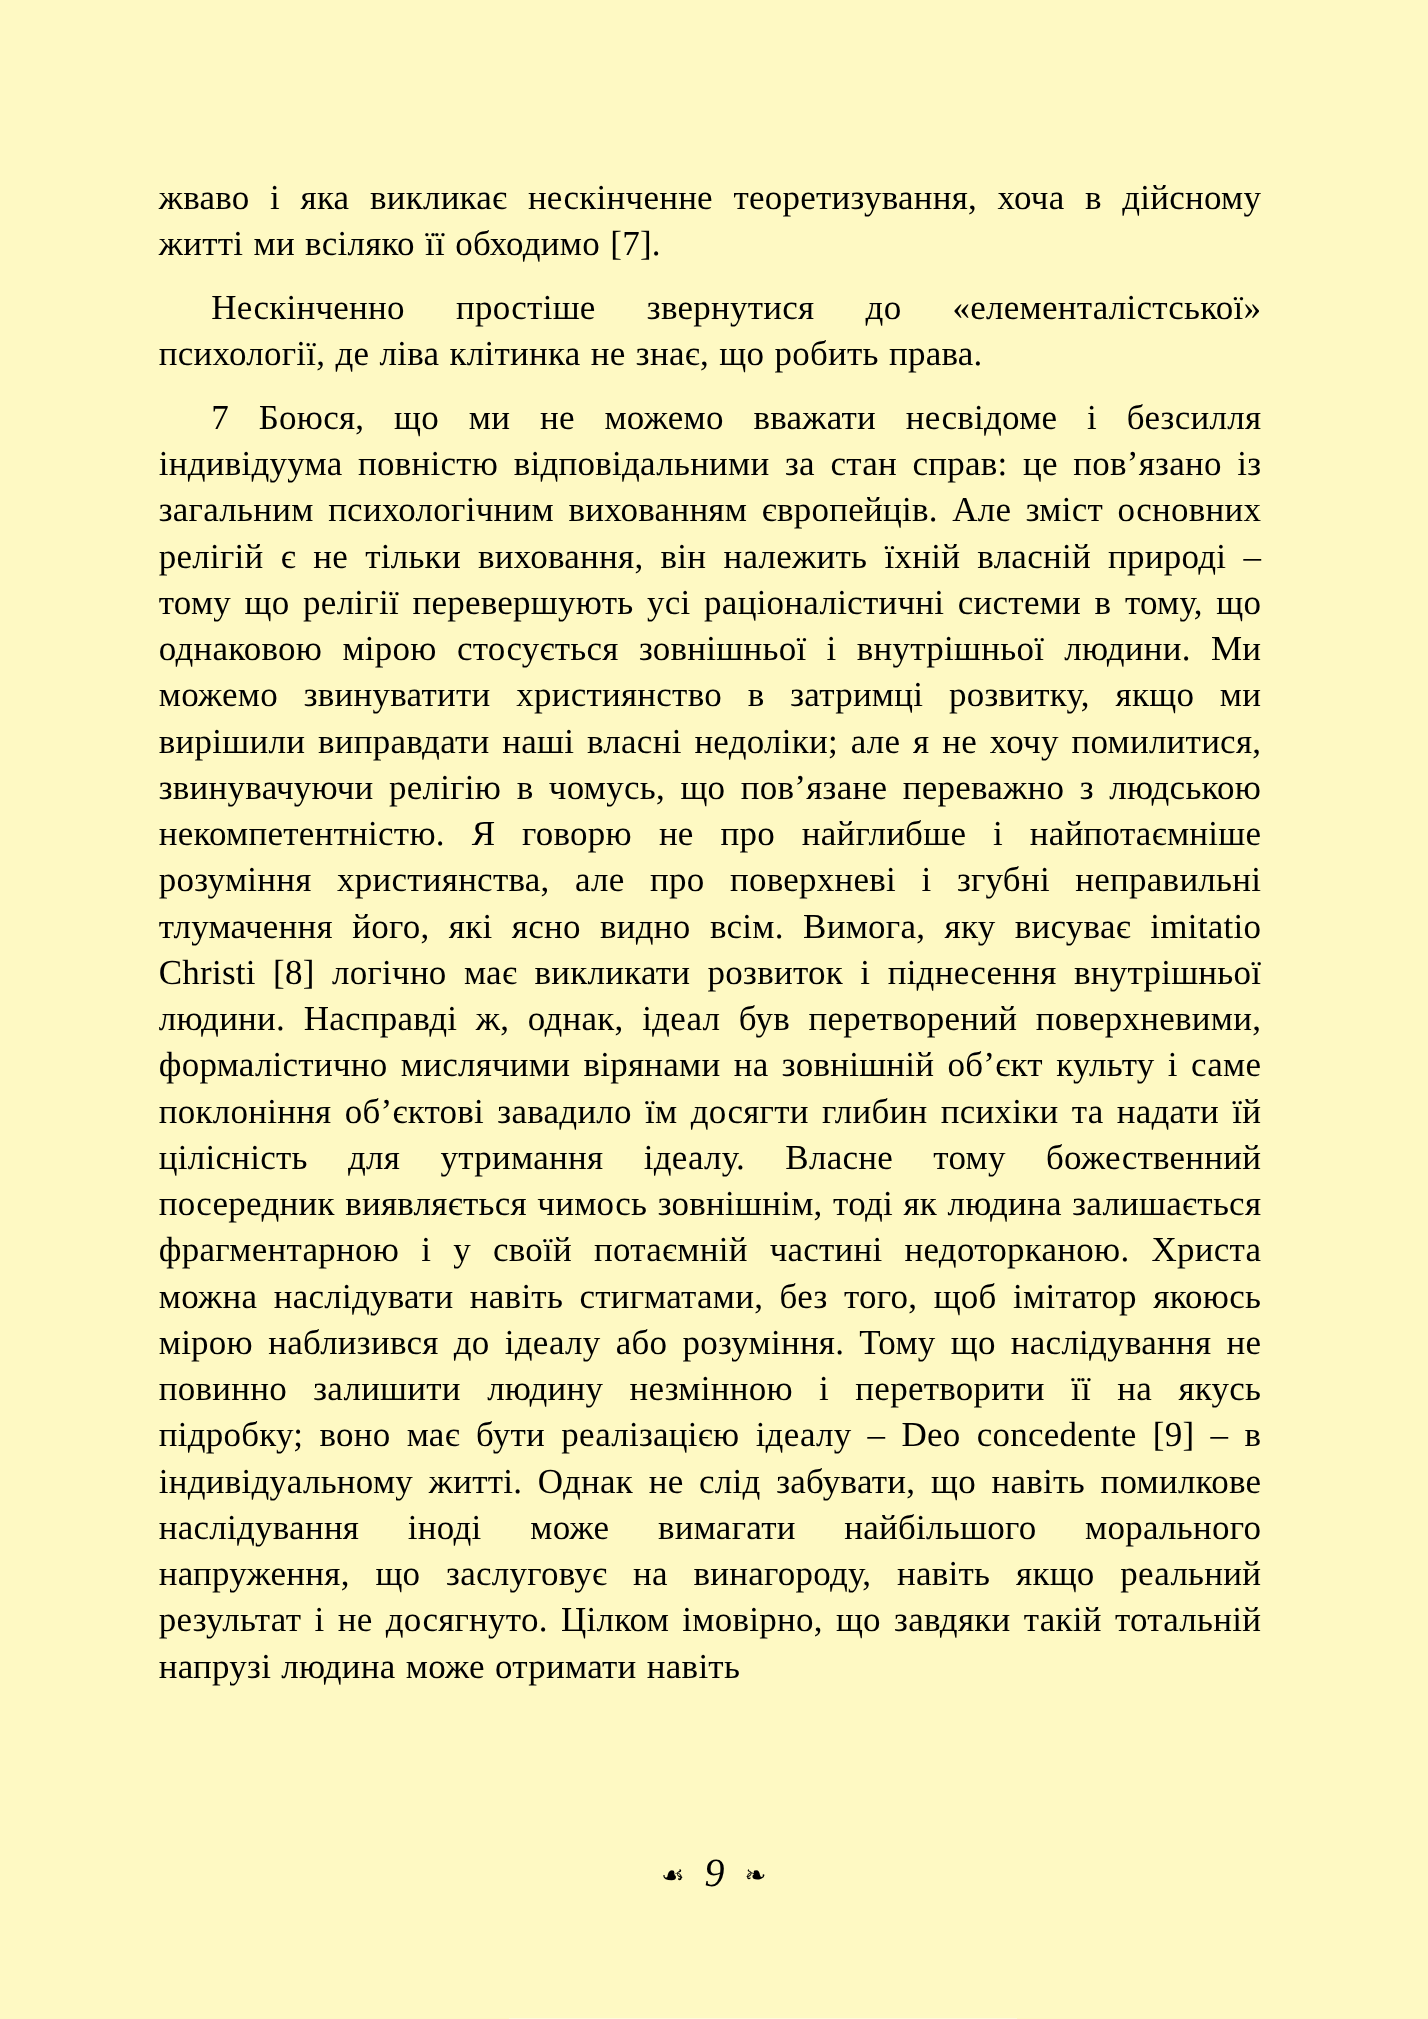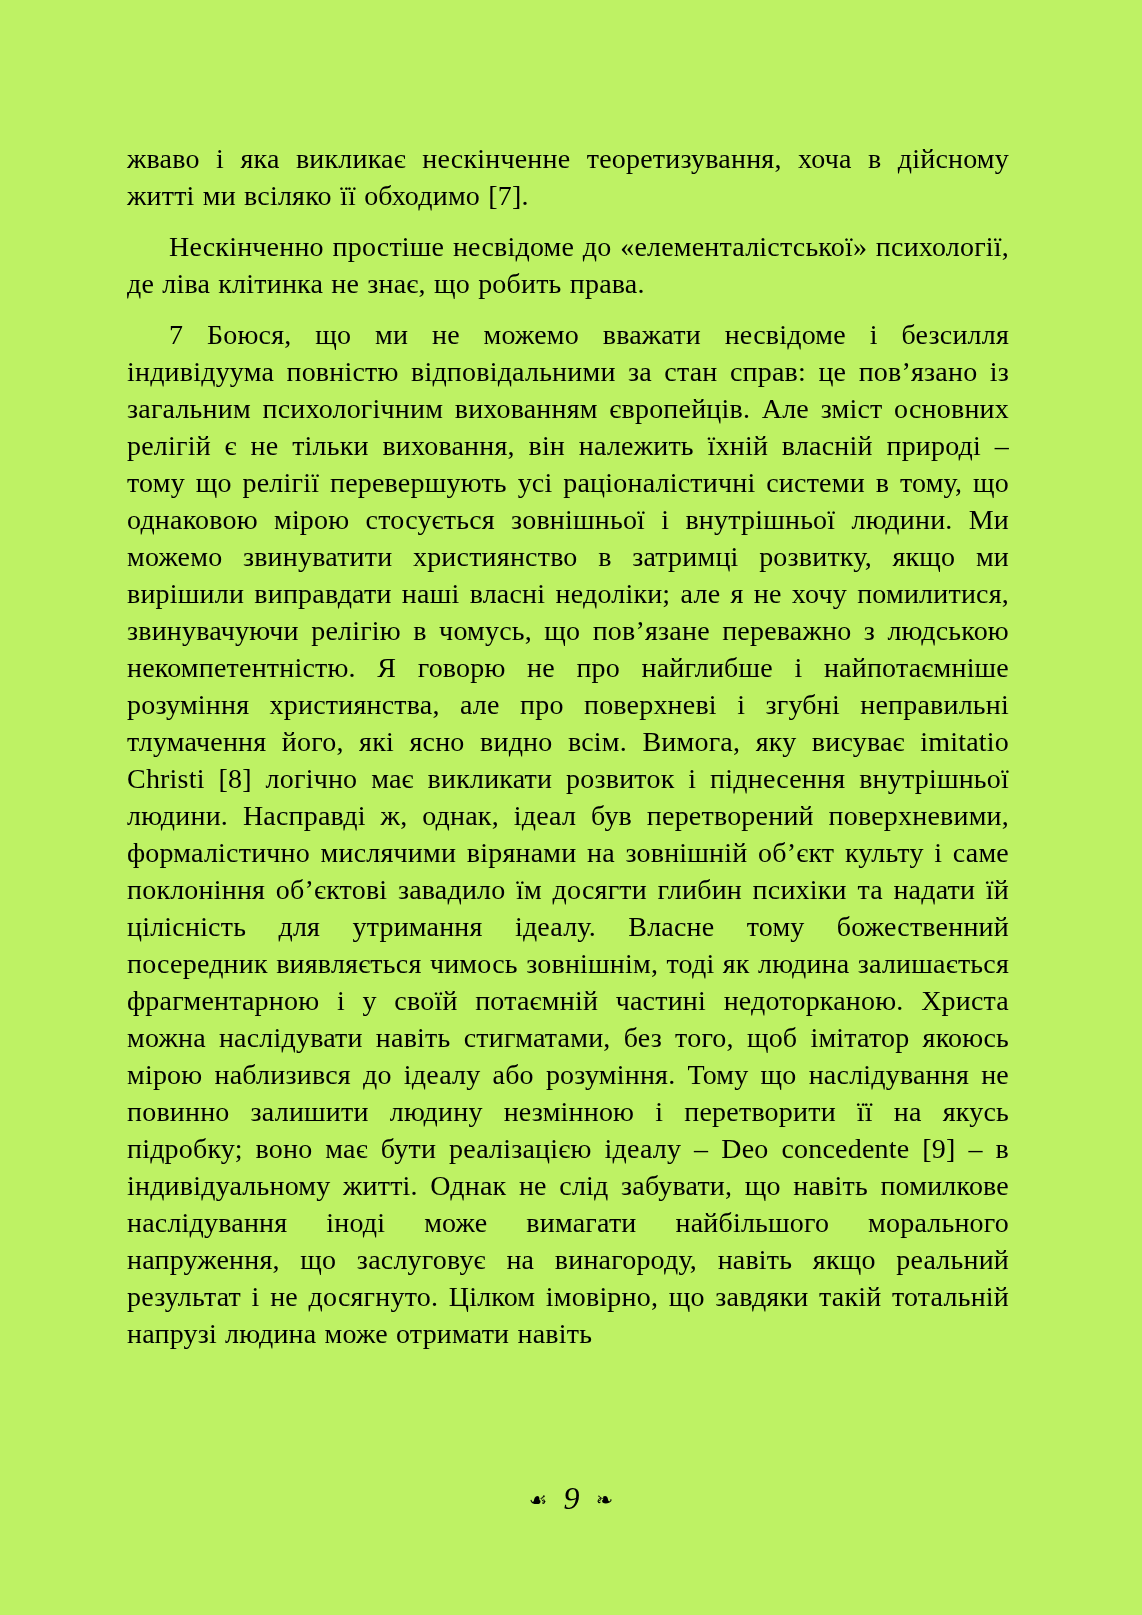--- a/index.html
+++ b/index.html
@@ -4,21 +4,21 @@
 <style>
   html, body {
     margin: 0;
     padding: 0;
     background: #ffffff;
   }
   .page {
     position: relative;
     width: 1142px;
     height: 1615px;
-    background: #bef264;
+    background: #fef9c3;
     box-sizing: border-box;
     padding: 140px 133px 0 127px;
     font-family: "Liberation Serif", "DejaVu Serif", serif;
     color: #000000;
     overflow: hidden;
   }
   .text-block {
     width: 882px;
   }
   .para {
@@ -62,21 +62,21 @@
     top: 2px;
   }
 </style>
 </head>
 <body>
 
 <div class="page">
 
   <main class="text-block">
     <p class="para">жваво і яка викликає нескінченне теоретизування, хоча в дійсному житті ми всіляко її обходимо [7].</p>
-    <p class="para indent">Нескінченно простіше несвідоме до «елементалістської» психології, де ліва клітинка не знає, що робить права.</p>
+    <p class="para indent">Нескінченно простіше звернутися до «елементалістської» психології, де ліва клітинка не знає, що робить права.</p>
     <p class="para indent">7 Боюся, що ми не можемо вважати несвідоме і безсилля індивідуума повністю відповідальними за стан справ: це пов’язано із загальним психологічним вихованням європейців. Але зміст основних релігій є не тільки виховання, він належить їхній власній природі – тому що релігії перевершують усі раціоналістичні системи в тому, що однаковою мірою стосується зовнішньої і внутрішньої людини. Ми можемо звинуватити християнство в затримці розвитку, якщо ми вирішили виправдати наші власні недоліки; але я не хочу помилитися, звинувачуючи релігію в чомусь, що пов’язане переважно з людською некомпетентністю. Я говорю не про найглибше і найпотаємніше розуміння християнства, але про поверхневі і згубні неправильні тлумачення його, які ясно видно всім. Вимога, яку висуває imitatio Christi [8] логічно має викликати розвиток і піднесення внутрішньої людини. Насправді ж, однак, ідеал був перетворений поверхневими, формалістично мислячими вірянами на зовнішній об’єкт культу і саме поклоніння об’єктові завадило їм досягти глибин психіки та надати їй цілісність для утримання ідеалу. Власне тому божественний посередник виявляється чимось зовнішнім, тоді як людина залишається фрагментарною і у своїй потаємній частині недоторканою. Христа можна наслідувати навіть стигматами, без того, щоб імітатор якоюсь мірою наблизився до ідеалу або розуміння. Тому що наслідування не повинно залишити людину незмінною і перетворити її на якусь підробку; воно має бути реалізацією ідеалу – Deo concedente [9] – в індивідуальному житті. Однак не слід забувати, що навіть помилкове наслідування іноді може вимагати найбільшого морального напруження, що заслуговує на винагороду, навіть якщо реальний результат і не досягнуто. Цілком імовірно, що завдяки такій тотальній напрузі людина може отримати навіть</p>
   </main>
 
   <footer class="footer">
     <span class="ornament">☙</span>
     <span class="page-number">9</span>
     <span class="ornament">❧</span>
   </footer>
 
 </div>

